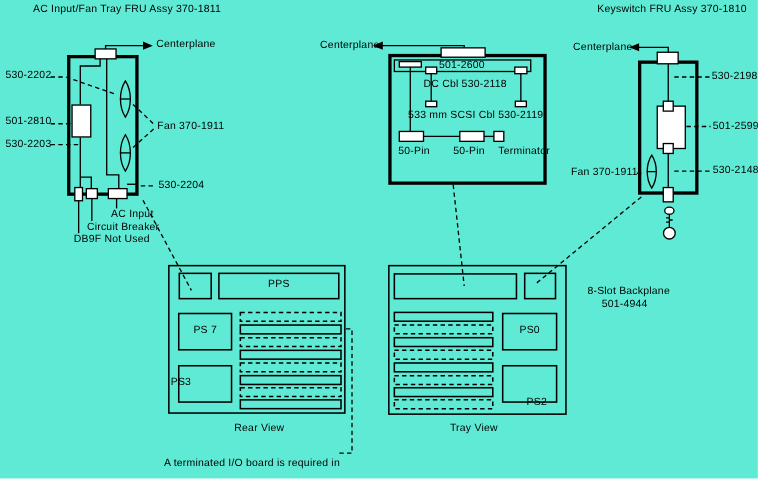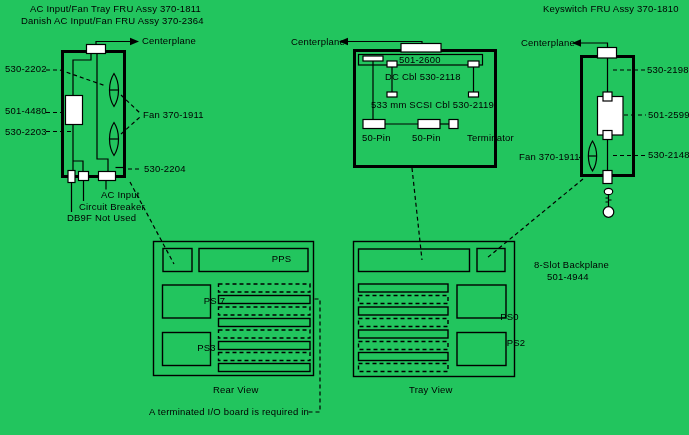--- a/index.html
+++ b/index.html
@@ -1,25 +1,25 @@
 <!DOCTYPE html>
 <html><head>
 <meta charset="utf-8">
 <style>
   html,body { margin:0; padding:0; background:#fff; }
   #stage {
-    position:relative; width:689px; height:435px; background:#22c55e;
+    position:relative; width:689px; height:435px; background:#5eead4;
     font-family:"Liberation Sans", sans-serif; color:#000; overflow:hidden;
   }
   #linework { position:absolute; left:0; top:0; }
   .lbl {
     position:absolute; font-size:9.5px; line-height:1.1; white-space:nowrap;
     color:#000; letter-spacing:0.2px;
   }
-  .ctr { text-align:center; white-space:nowrap;margin-left:28px; }
+  .ctr { text-align:center; white-space:nowrap; }
 </style>
 </head>
 <body>
 
 <div id="stage">
 
   <svg id="linework" width="689" height="435" viewBox="0 0 689 435" fill="none" stroke="#000" stroke-width="1.2">
 
     <g>
 
@@ -158,52 +158,51 @@
 
     <g stroke-dasharray="4 3">
       <path d="M130,182 L174,264"></path>
       <path d="M412,168 L422,260"></path>
       <path d="M583,179 L487,258"></path>
       <path d="M314.5,299 H320 V412 H307"></path>
     </g>
   </svg>
 
   <div class="lbl" style="left:30px;top:4px">AC Input/Fan Tray FRU Assy 370-1811</div>
-  <div class="lbl" style="left:21px;top:16px">Danish AC Input/Fan FRU Assy 370-2364</div>
   <div class="lbl" style="left:142px;top:36px">Centerplane</div>
   <div class="lbl" style="left:5px;top:64px">530-2202</div>
-  <div class="lbl" style="left:5px;top:106px">501-4480</div>
+  <div class="lbl" style="left:5px;top:106px">501-2810</div>
   <div class="lbl" style="left:5px;top:127px">530-2203</div>
   <div class="lbl" style="left:143px;top:110px">Fan 370-1911</div>
   <div class="lbl" style="left:144px;top:164px">530-2204</div>
   <div class="lbl" style="left:101px;top:190px">AC Input</div>
   <div class="lbl" style="left:79px;top:202px">Circuit Breaker</div>
   <div class="lbl" style="left:67px;top:213px">DB9F Not Used</div>
 
   <div class="lbl" style="left:291px;top:37px">Centerplane</div>
   <div class="lbl" style="left:399px;top:55px">501-2600</div>
   <div class="lbl" style="left:385px;top:72px">DC Cbl 530-2118</div>
   <div class="lbl" style="left:371px;top:100px">533 mm SCSI Cbl 530-2119</div>
   <div class="lbl" style="left:362px;top:133px">50-Pin</div>
   <div class="lbl" style="left:412px;top:133px">50-Pin</div>
-  <div class="lbl" style="left:467px;top:133px">Terminator</div>
+  <div class="lbl" style="left:453px;top:133px">Terminator</div>
 
   <div class="lbl" style="left:543px;top:4px">Keyswitch FRU Assy 370-1810</div>
   <div class="lbl" style="left:521px;top:38px">Centerplane</div>
   <div class="lbl" style="left:647px;top:65px">530-2198</div>
   <div class="lbl" style="left:648px;top:110px">501-2599</div>
   <div class="lbl" style="left:648px;top:150px">530-2148</div>
   <div class="lbl" style="left:519px;top:152px">Fan 370-1911</div>
 
   <div class="lbl" style="left:534px;top:260px">8-Slot Backplane</div>
   <div class="lbl" style="left:547px;top:272px">501-4944</div>
 
   <div class="lbl ctr" style="left:199px;top:254px;width:109px">PPS</div>
   <div class="lbl ctr" style="left:162px;top:296px;width:49px">PS 7</div>
-  <div class="lbl ctr" style="left:162px;top:343px;width:33px">PS3</div>
-  <div class="lbl ctr" style="left:457px;top:312px;width:49px">PS0</div>
-  <div class="lbl ctr" style="left:457px;top:338px;width:62px">PS2</div>
+  <div class="lbl ctr" style="left:148px;top:343px;width:33px">PS3</div>
+  <div class="lbl ctr" style="left:457px;top:296px;width:49px">PS0</div>
+  <div class="lbl ctr" style="left:457px;top:361px;width:62px">PS2</div>
 
   <div class="lbl" style="left:213px;top:385px">Rear View</div>
   <div class="lbl" style="left:409px;top:385px">Tray View</div>
-  <div class="lbl" style="left:149px;top:407px">A terminated I/O board is required in</div>
+  <div class="lbl" style="left:149px;top:417px">A terminated I/O board is required in</div>
 
 </div>
 
 </body></html>

